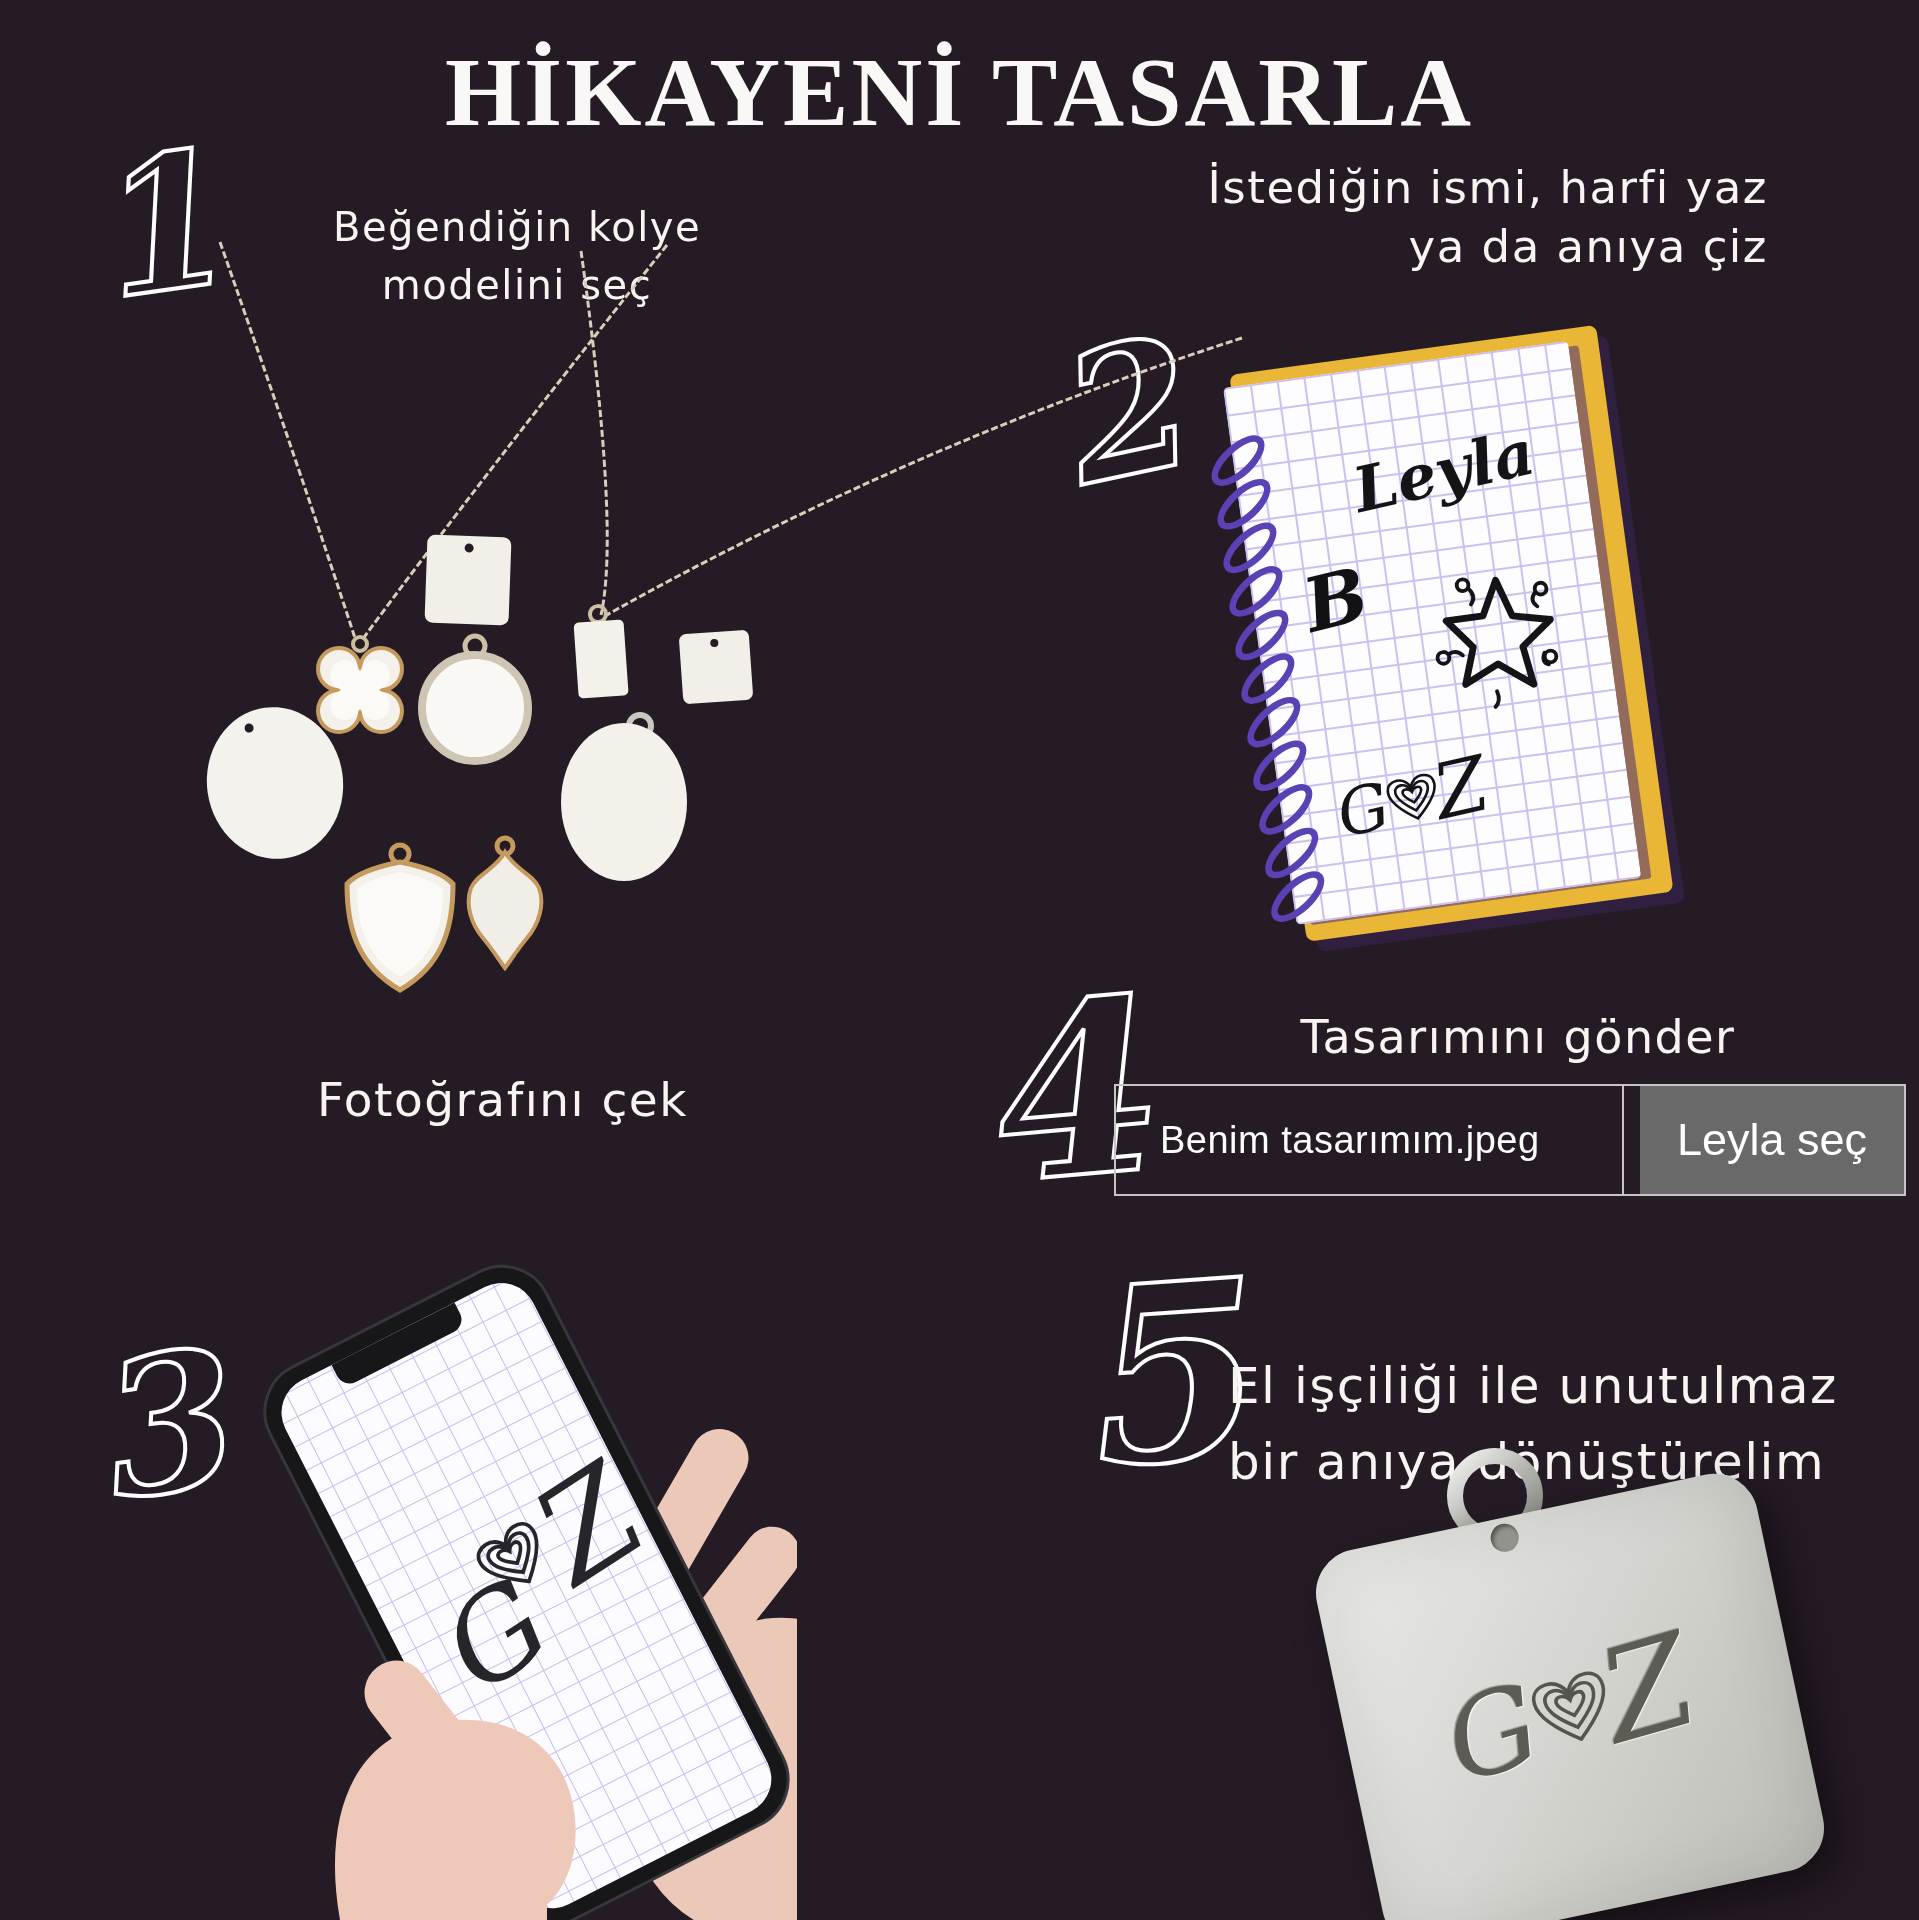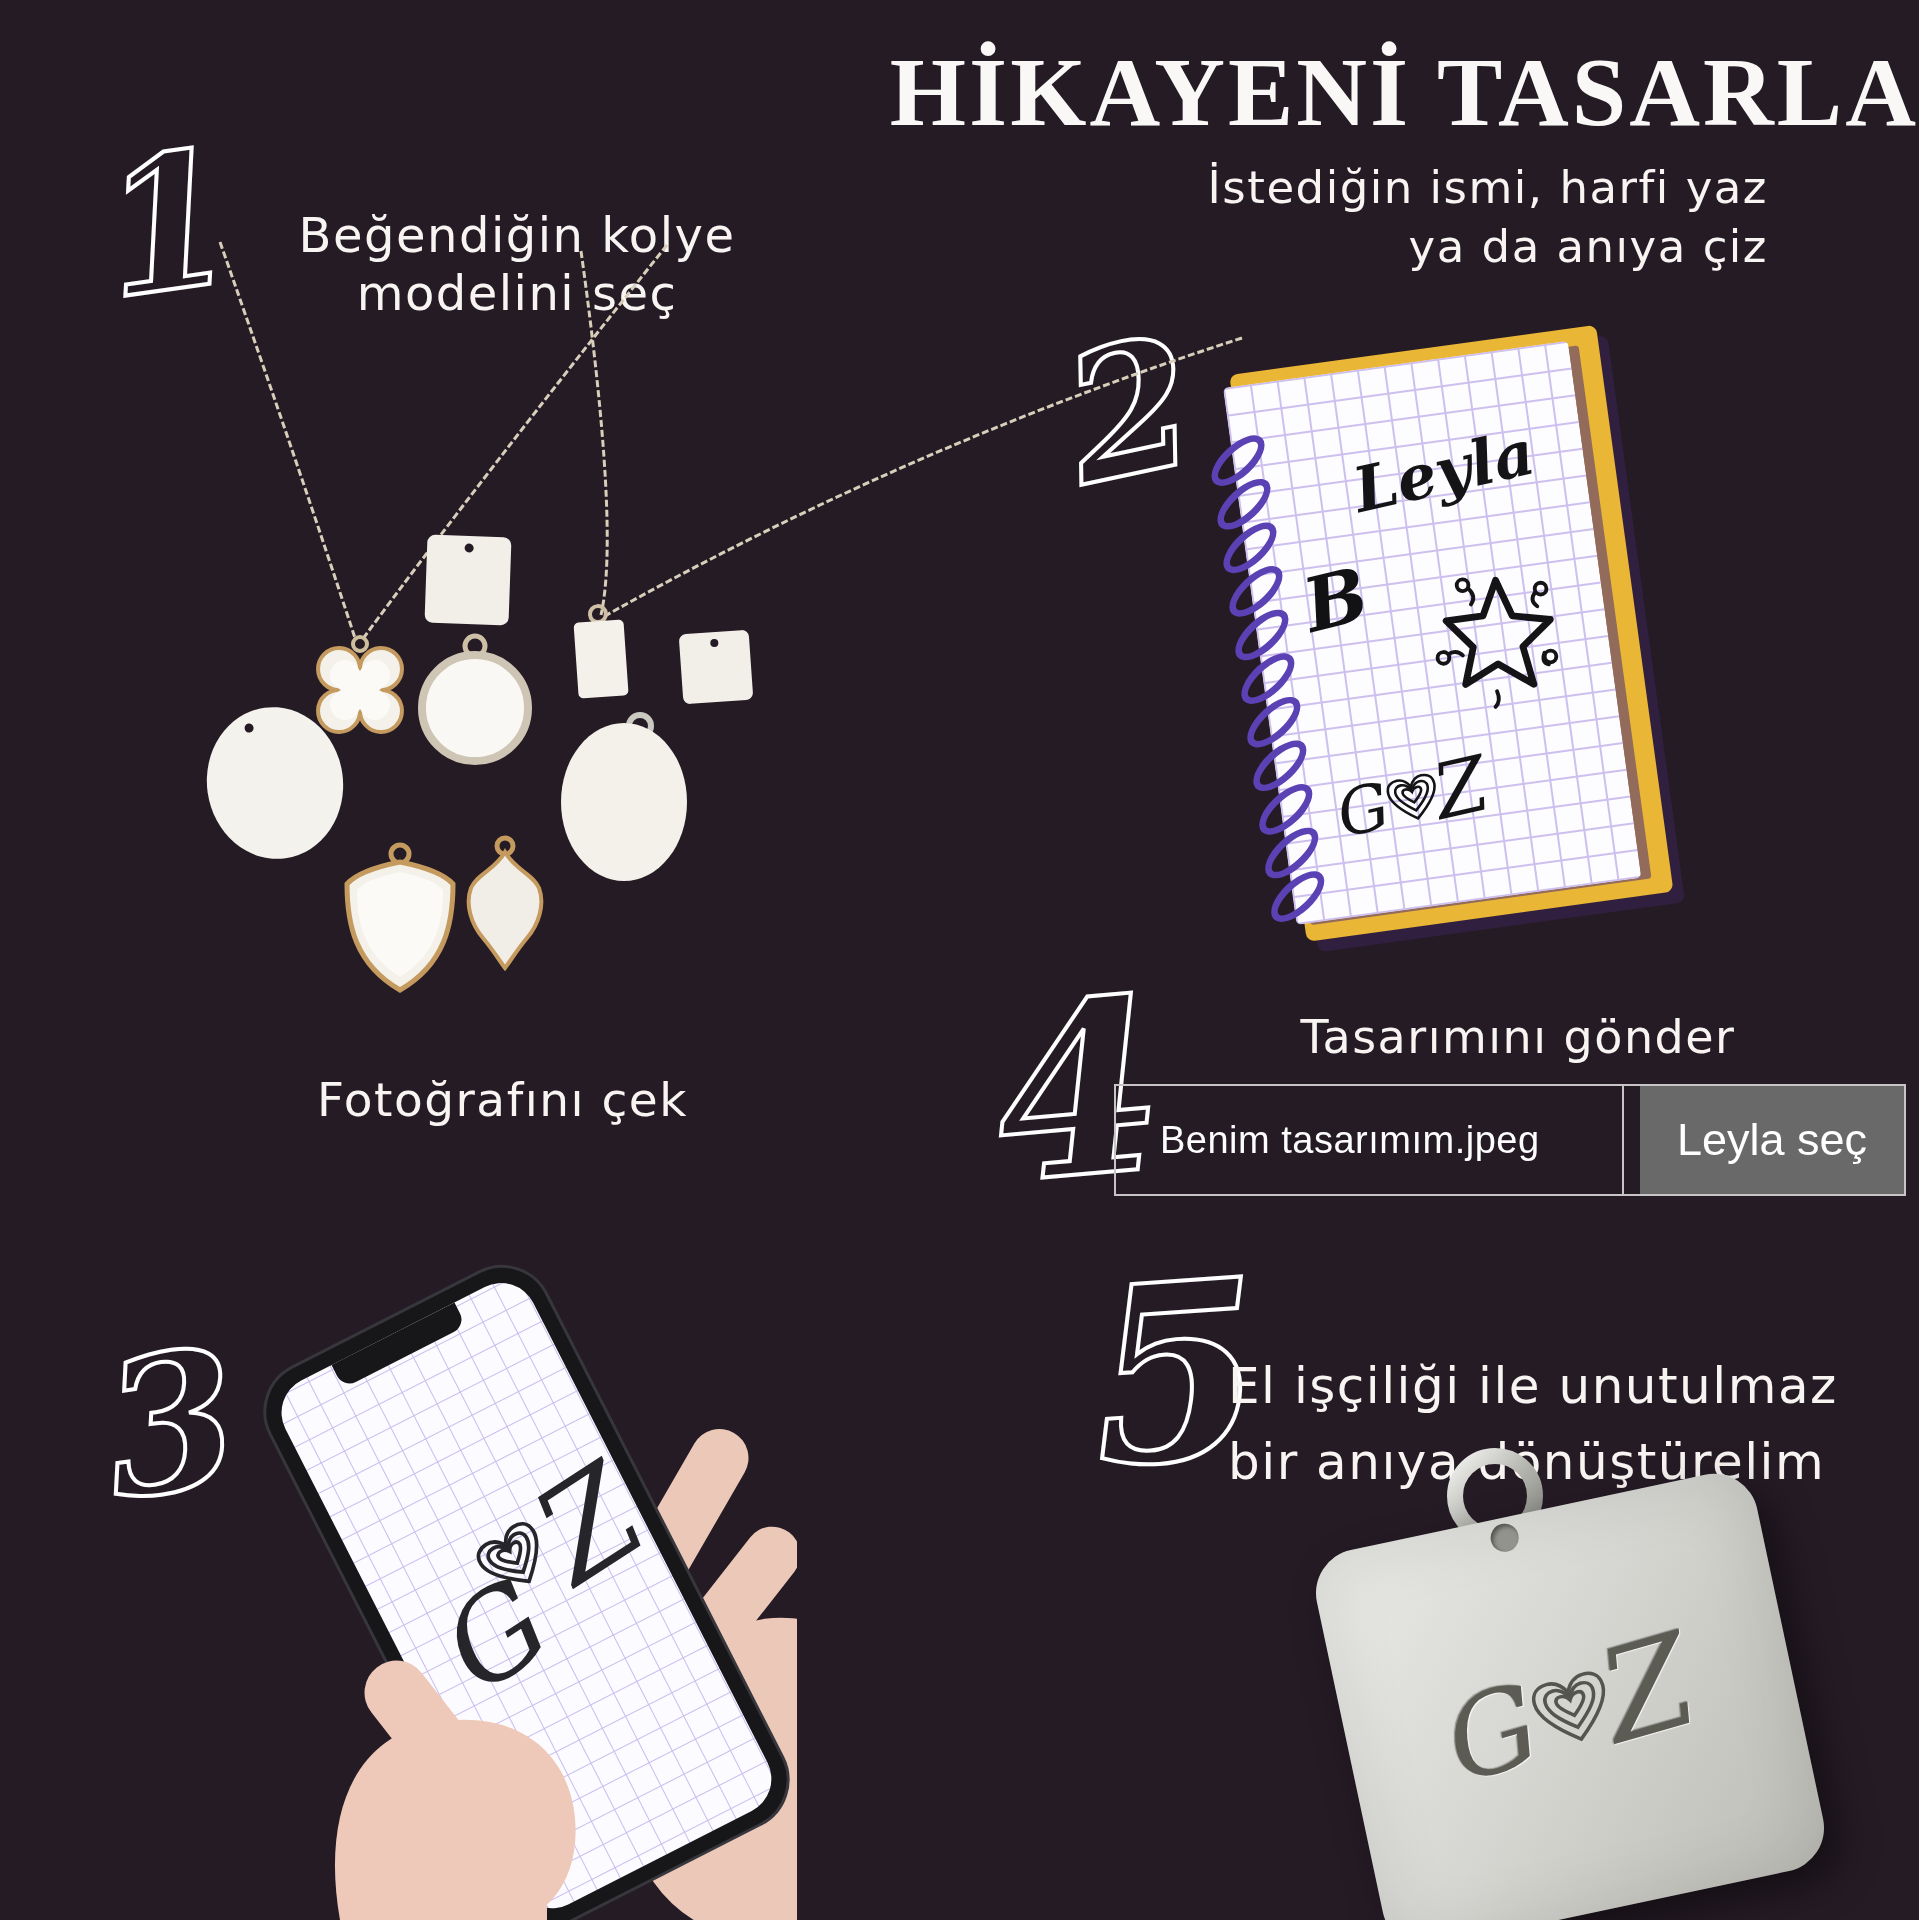--- a/index.html
+++ b/index.html
@@ -1,36 +1,36 @@
 <!DOCTYPE html>
 <html><head>
 <meta charset="utf-8">
 <style>
   html,body{margin:0;padding:0;background:#251b25;}
   #canvas{position:relative;width:1919px;height:1920px;background:#251b25;overflow:hidden;
           font-family:"DejaVu Sans",sans-serif;color:#f7f4f2;}
   .abs{position:absolute;}
 
   
-  .page-title{top:36px;left:0;width:100%;text-align:right;
+  .page-title{top:36px;left:0;width:100%;text-align:center;
     font-family:"Liberation Serif",serif;font-weight:700;font-size:98px;
     letter-spacing:3px;color:#faf8f6;}
 
   
   .stepnum{font-family:"DejaVu Serif",serif;font-style:italic;font-weight:700;
     color:rgba(255,255,255,0);-webkit-text-stroke:4px #ffffff;line-height:1;}
   .n1{left:104px;top:132px;font-size:185px;transform:rotate(-8deg);}
   .n2{left:1068px;top:322px;font-size:178px;transform:rotate(-12deg);}
   .n3{left:106px;top:1330px;font-size:188px;transform:rotate(-8deg);}
   .n4{left:996px;top:972px;font-size:238px;transform:rotate(-5deg);}
   .n5{left:1092px;top:1252px;font-size:244px;transform:rotate(-4deg);}
 
   
   .cap{letter-spacing:1.5px;color:#f7f4f2;}
-  .cap1{left:252px;top:206px;width:530px;text-align:center;font-size:48px;line-height:58px;}
+  .cap1{left:252px;top:198px;width:530px;text-align:center;font-size:40px;line-height:58px;}
   .cap2{left:1128px;top:158px;width:640px;text-align:right;font-size:45px;line-height:59px;}
   .cap3{left:258px;top:1072px;width:430px;text-align:right;font-size:47px;}
   .cap4{left:1248px;top:1010px;width:540px;text-align:center;font-size:46px;}
   .cap5{left:1228px;top:1348px;width:660px;text-align:left;font-size:50px;line-height:76px;}
 
   
   .notebook{left:1223px;top:388px;width:348px;height:542px;transform:rotate(-7.8deg);
     transform-origin:top left;}
   .nb-cover{position:absolute;left:8px;top:-12px;right:-30px;bottom:-18px;background:#eab636;
     border-radius:8px;box-shadow:10px 12px 0 rgba(62,36,92,.5);}

